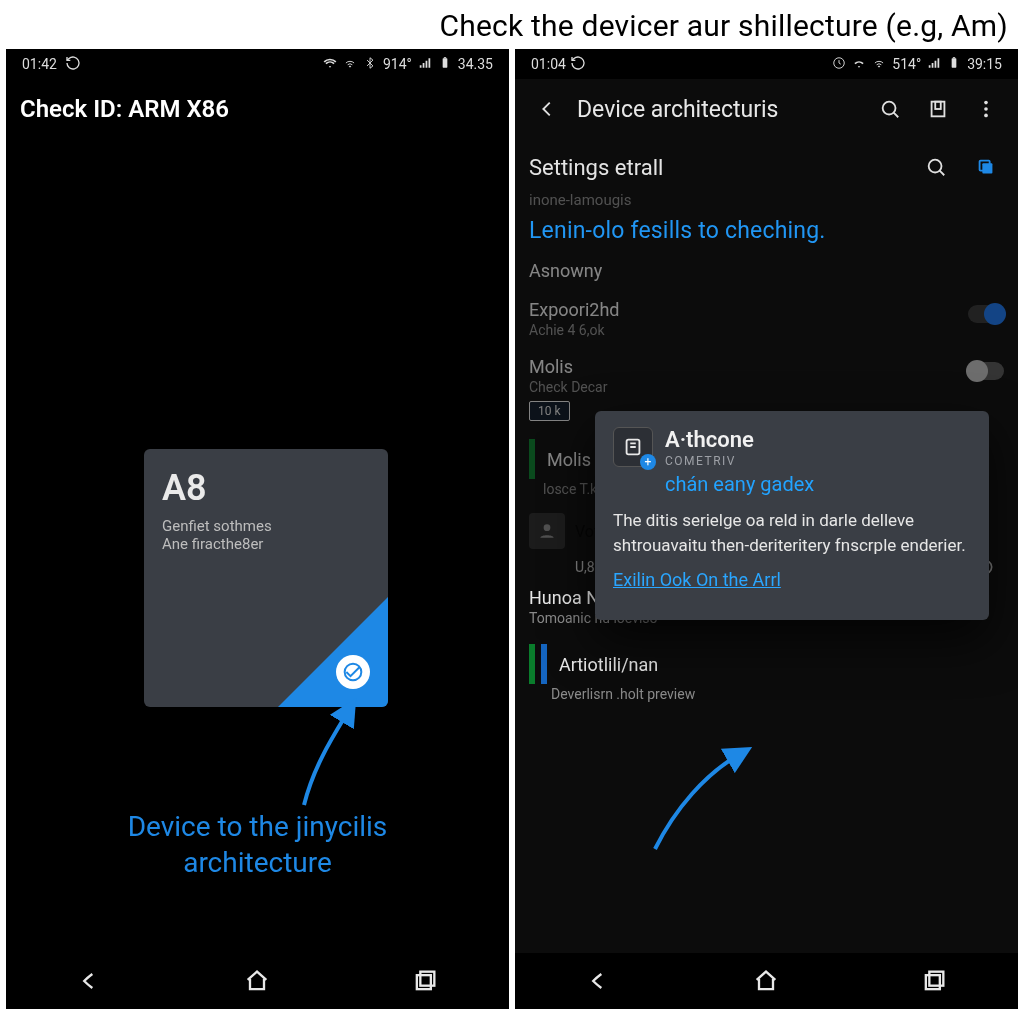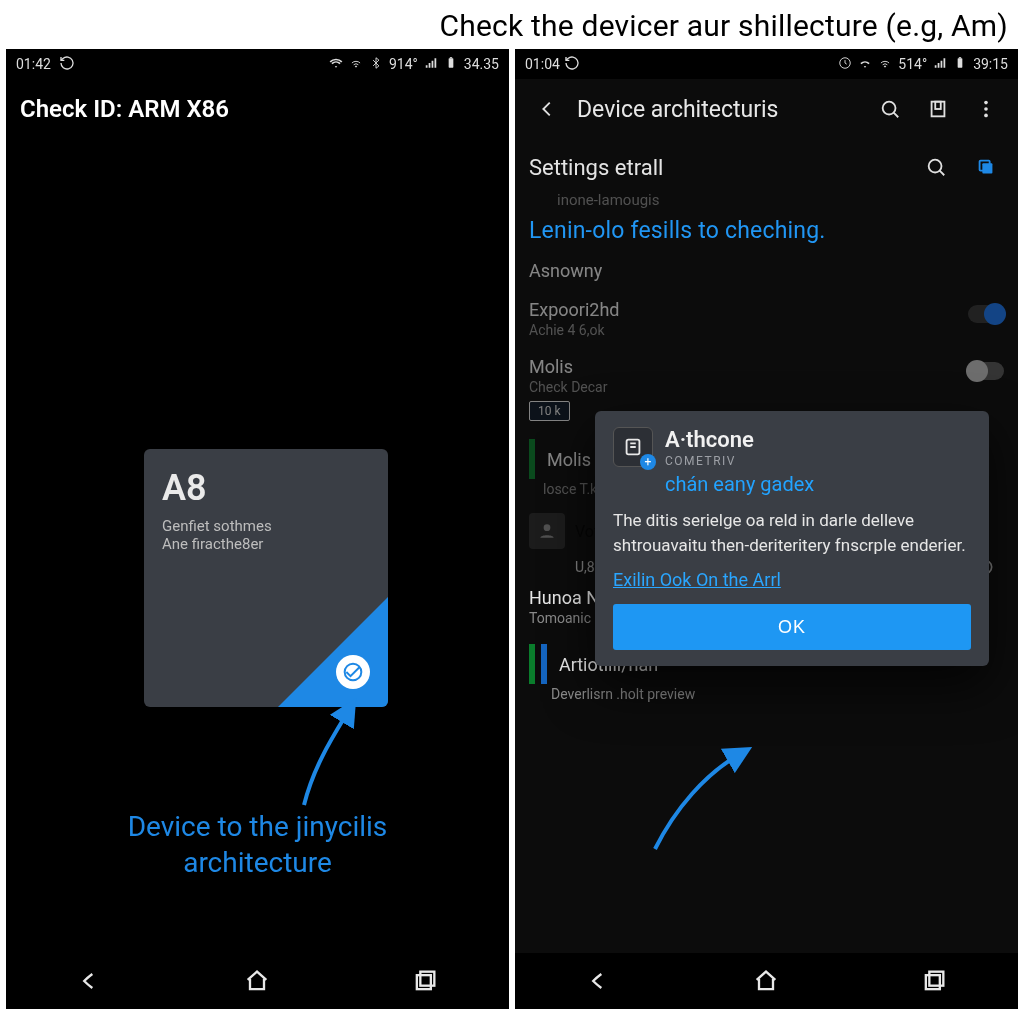--- a/index.html
+++ b/index.html
@@ -1,33 +1,33 @@
 <!DOCTYPE html>
 <html><head>
 <meta charset="utf-8">
 <style>
   * { box-sizing: border-box; margin: 0; padding: 0; }
   html, body { width: 1024px; height: 1024px; font-family: Roboto, "Helvetica Neue", Arial, sans-serif; background: #fff; overflow: hidden; }
   .page-title { text-align: right; font-size: 30px; padding: 8px 16px 6px; letter-spacing: .2px; }
   .screens { display: flex; gap: 6px; padding: 0 6px 6px; }
   .phone { position: relative; width: 504px; height: 960px; background: #000; overflow: hidden; }
   .phone.right { background: #0c0c0c; }
-  .statusbar { height: 30px; display: flex; align-items: center; justify-content: space-between; padding: 0 10px; color: #ddd; font-size: 14px; background: #000; }
+  .statusbar { height: 30px; display: flex; align-items: center; justify-content: space-between; padding: 0 16px; color: #ddd; font-size: 14px; background: #000; }
   .sbar-right { display: flex; align-items: center; gap: 6px; }
   .sbar-right svg { width:14px; height:14px; }
   .appbar { height: 60px; display: flex; align-items: center; gap: 12px; padding: 0 14px; color: #fff; }
   .appbar .title { font-size: 24px; font-weight: 600; }
   .appbar .title.light { font-weight: 400; font-size: 23px; color:#e8e8e8; }
   .appbar .spacer { flex:1; }
   .icon-btn { width:36px; height:36px; display:flex; align-items:center; justify-content:center; color:#e0e0e0; }
   .icon-btn svg { width:22px; height:22px; }
   .subbar { display:flex; align-items:center; gap:14px; padding: 10px 14px 6px; color:#e4e4e4; }
   .subbar .subtitle { font-size:22px; }
   .subbar .subspacer { flex:1; }
-  .hint { color:#888; font-size:15px; padding: 0 14px 2px; margin-left: 28px; }
+  .hint { color:#888; font-size:15px; padding: 0 14px 2px; }
   .headline-link { color:#2196f3; font-size:23px; padding: 6px 14px 8px; letter-spacing:.2px; }
   .setting-item { padding: 8px 14px 10px; position: relative; }
   .setting-item .name { color:#e8e8e8; font-size:18px; }
   .setting-item .desc { color:#8a8a8a; font-size:14px; margin-top:2px; }
   .setting-item .chip { display:inline-block; margin-top:6px; padding:2px 8px; font-size:12px; color:#ddd; border:1px solid #e5e5e5; border-radius:2px; background:rgba(26,115,232,0.12);}
   .toggle { position:absolute; right:14px; top:14px; width:36px; height:18px; border-radius:9px; background:#333; }
   .toggle::after { content:""; position:absolute; top:-2px; right:-2px; width:22px; height:22px; border-radius:50%; background:#1a73e8; }
   .toggle.off { background:#555; }
   .toggle.off::after { background:#bdbdbd; right:auto; left:-2px; }
   .accent-bar { width:6px; height:40px; display:inline-block; vertical-align:middle; margin-right:8px; }
@@ -305,21 +305,20 @@
           <div class="plus">+</div>
         </div>
         <div class="titles">
           <div class="t1">A·thcone</div>
           <div class="t2">COMETRIV</div>
           <div class="t3">chán eany gadex</div>
         </div>
       </div>
       <div class="body">The ditis serielge oa reld in darle delleve shtrouavaitu then-deriteritery fnscrple enderier.</div>
       <a class="link">Exilin Ook On the Arrl</a>
-      <button class="okbtn">OK</button>
     </div>
 
     <div class="arrow" style="left:130px; top:700px;">
       <svg width="110" height="110" viewBox="0 0 110 110">
           <defs>
             <marker id="ah2" viewBox="0 0 10 10" refX="5" refY="5" markerWidth="7" markerHeight="7" orient="auto-start-reverse">
               <path d="M0 0L10 5L0 10z" fill="#1e88e5"></path>
             </marker>
           </defs>
           <path d="M10 100 C 30 60, 60 25, 95 5" stroke="#1e88e5" stroke-width="4" fill="none" marker-end="url(#ah2)"></path>

